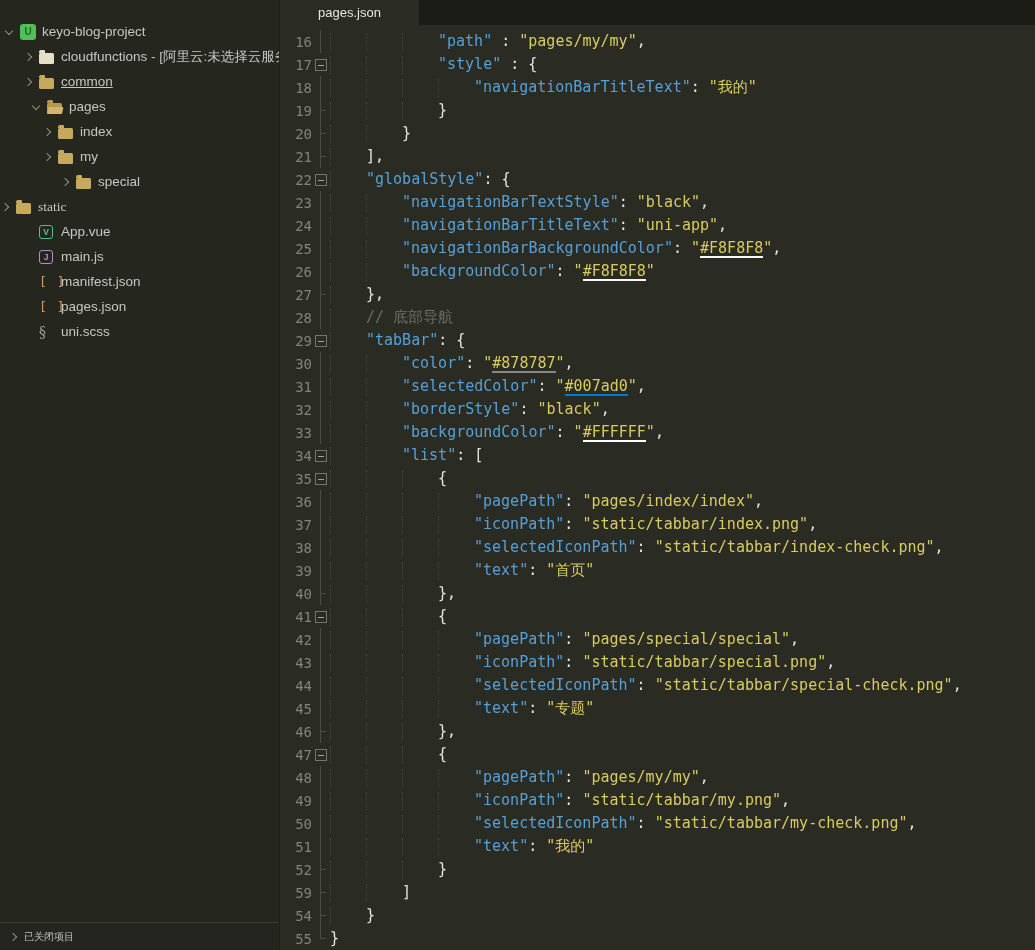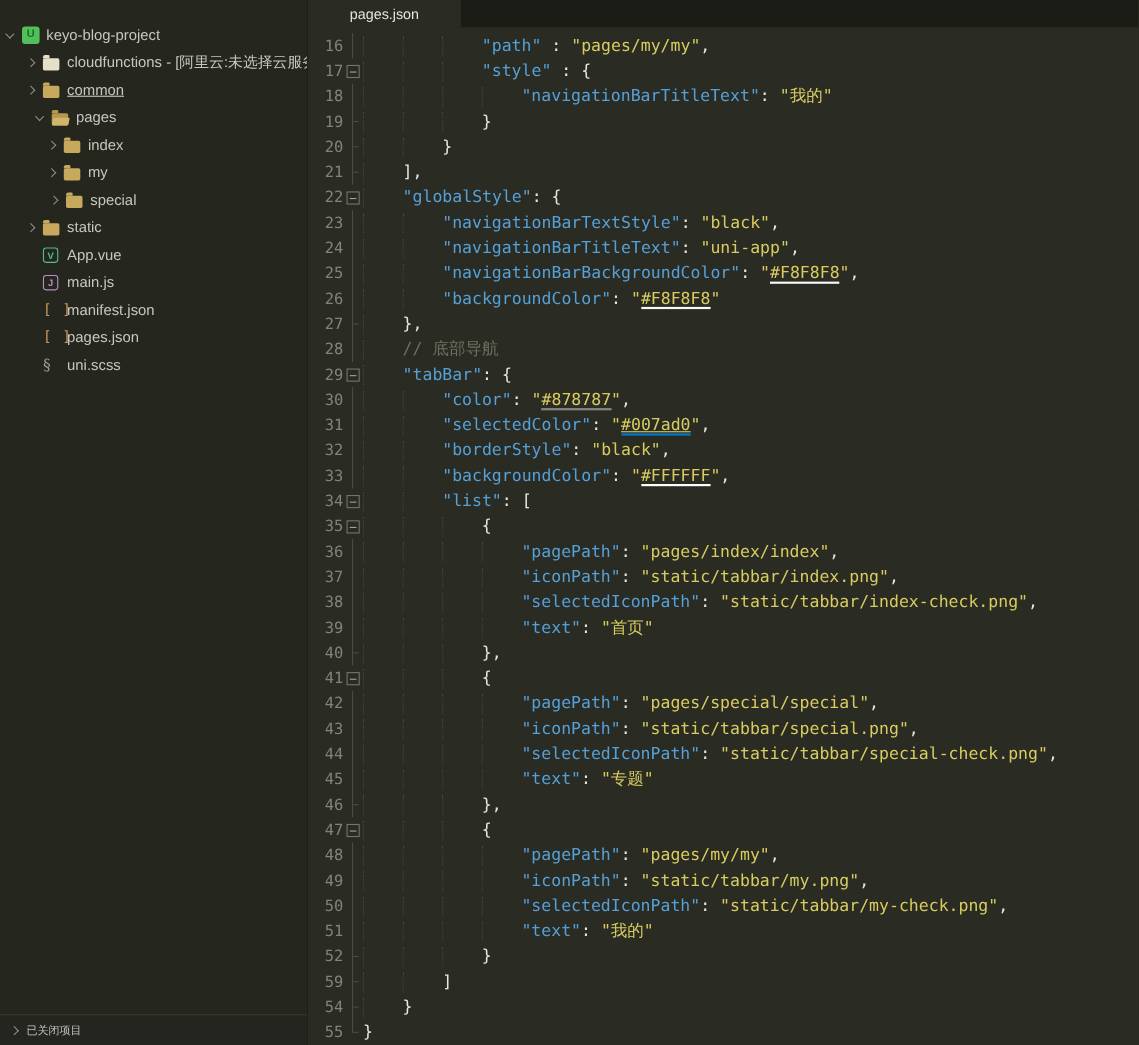--- a/index.html
+++ b/index.html
@@ -123,30 +123,30 @@
         </div>
         <div class="tree-row" style="padding-left: 42px;">
           <span class="chev-cell">
             <span class="chev right"></span>
           </span>
           <span class="icon-cell">
             <span class="ic-folder"></span>
           </span>
           <span class="label">my</span>
         </div>
-        <div class="tree-row" style="padding-left: 44px;">
+        <div class="tree-row" style="padding-left: 60px;">
           <span class="chev-cell">
             <span class="chev right"></span>
           </span>
           <span class="icon-cell">
             <span class="ic-folder"></span>
           </span>
           <span class="label">special</span>
         </div>
-        <div class="tree-row" style="padding-left: 23px;">
+        <div class="tree-row" style=" font-family: Liberation Serif, serif;">
           <span class="chev-cell">
             <span class="chev right"></span>
           </span>
           <span class="icon-cell">
             <span class="ic-folder"></span>
           </span>
           <span class="label">static</span>
         </div>
         <div class="tree-row" style="padding-left: 23px;">
           <span class="chev-cell"></span>
@@ -268,21 +268,21 @@
           <pre class="code"><span class="ind"></span><span class="tk-k">"tabBar"</span><span class="tk-p">: {</span></pre>
         </div>
         <div class="line">
           <span class="ln">30</span>
           <span class="fold fold-bar"></span>
           <pre class="code"><span class="ind"></span><span class="ind"></span><span class="tk-k">"color"</span><span class="tk-p">: </span><span class="tk-s">"</span><span class="tk-s tk-u" style="border-bottom-color: rgb(135, 135, 135);">#878787</span><span class="tk-s">"</span><span class="tk-p">,</span></pre>
         </div>
         <div class="line">
           <span class="ln">31</span>
           <span class="fold fold-bar"></span>
-          <pre class="code"><span class="ind"></span><span class="ind"></span><span class="tk-k">"selectedColor"</span><span class="tk-p">: </span><span class="tk-s">"</span><span class="tk-s tk-u" style="border-bottom-color: rgb(0, 122, 208); text-decoration: underline;">#007ad0</span><span class="tk-s">"</span><span class="tk-p">,</span></pre>
+          <pre class="code"><span class="ind"></span><span class="ind"></span><span class="tk-k">"selectedColor"</span><span class="tk-p">: </span><span class="tk-s">"</span><span class="tk-s tk-u" style="border-bottom-color: rgb(0, 122, 208);">#007ad0</span><span class="tk-s">"</span><span class="tk-p">,</span></pre>
         </div>
         <div class="line">
           <span class="ln">32</span>
           <span class="fold fold-bar"></span>
           <pre class="code"><span class="ind"></span><span class="ind"></span><span class="tk-k">"borderStyle"</span><span class="tk-p">: </span><span class="tk-s">"black"</span><span class="tk-p">,</span></pre>
         </div>
         <div class="line">
           <span class="ln">33</span>
           <span class="fold fold-bar"></span>
           <pre class="code"><span class="ind"></span><span class="ind"></span><span class="tk-k">"backgroundColor"</span><span class="tk-p">: </span><span class="tk-s">"</span><span class="tk-s tk-u" style="border-bottom-color: rgb(255, 255, 255);">#FFFFFF</span><span class="tk-s">"</span><span class="tk-p">,</span></pre>

